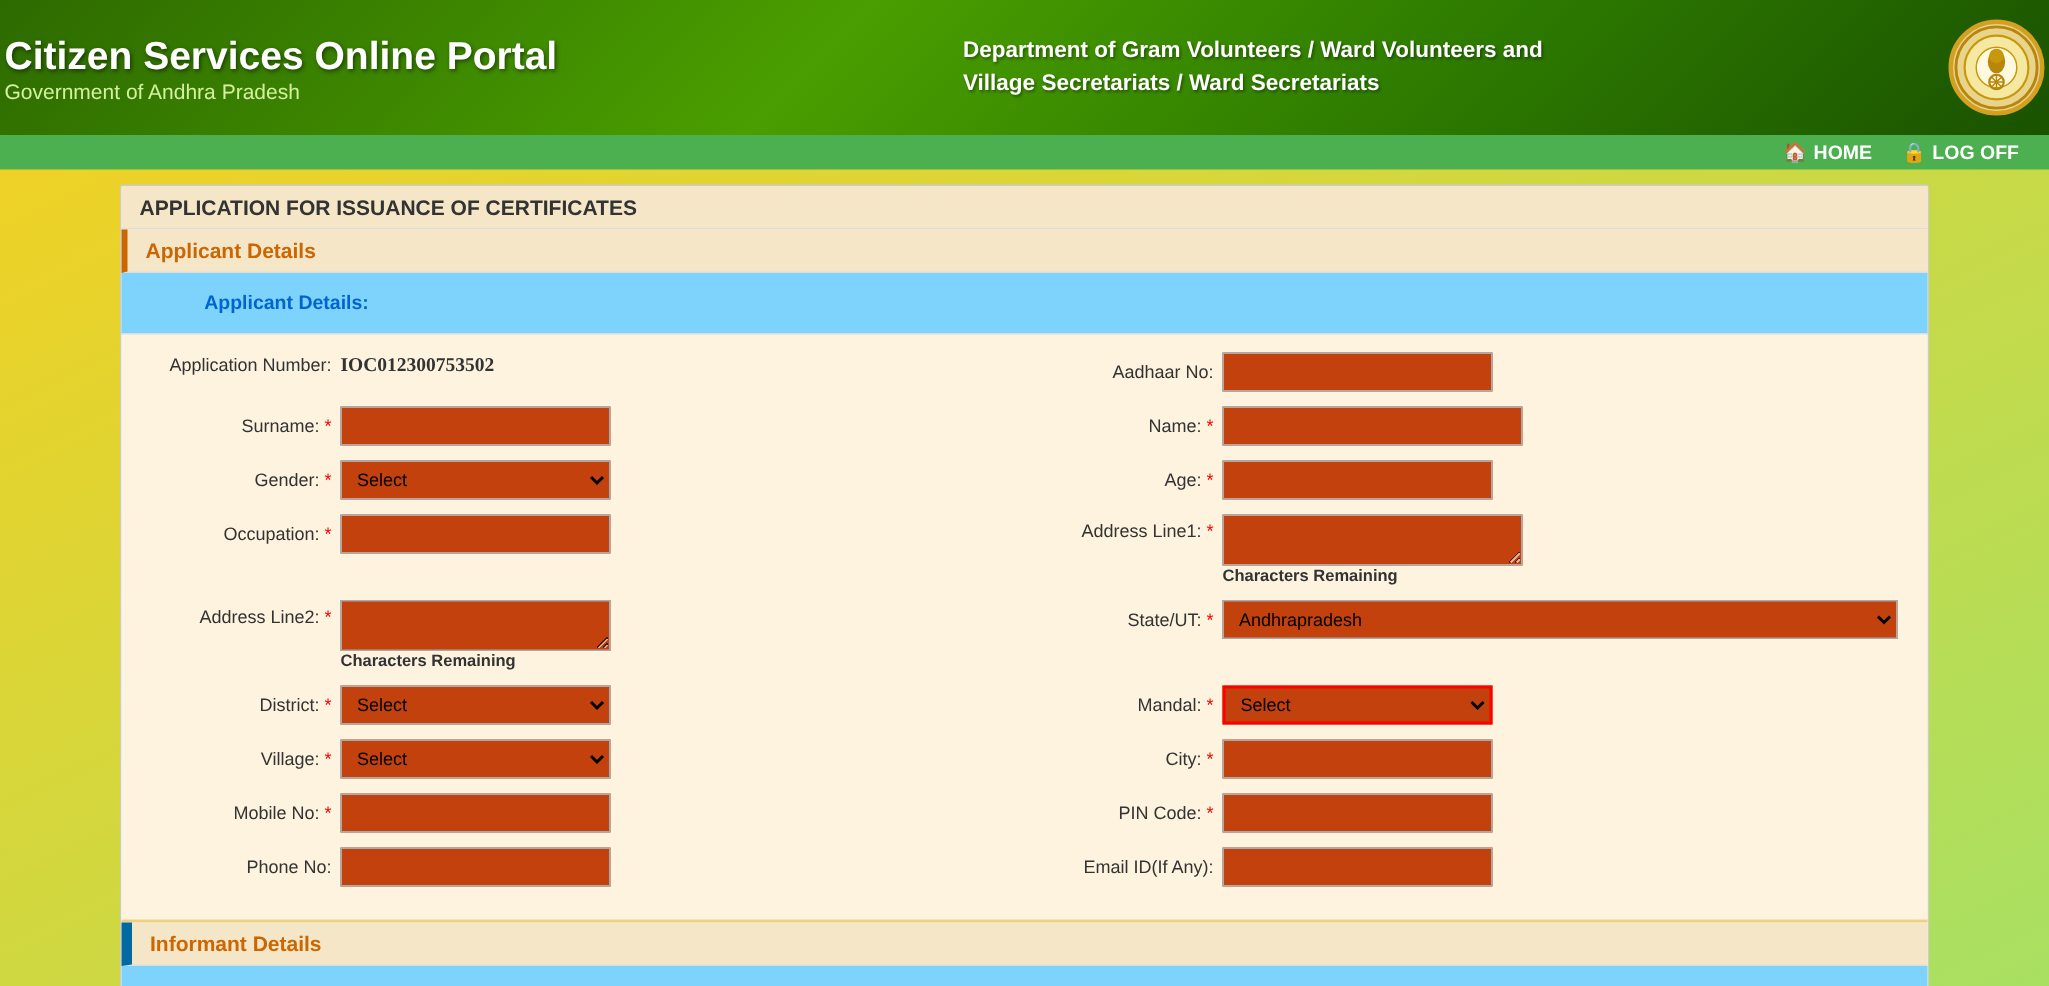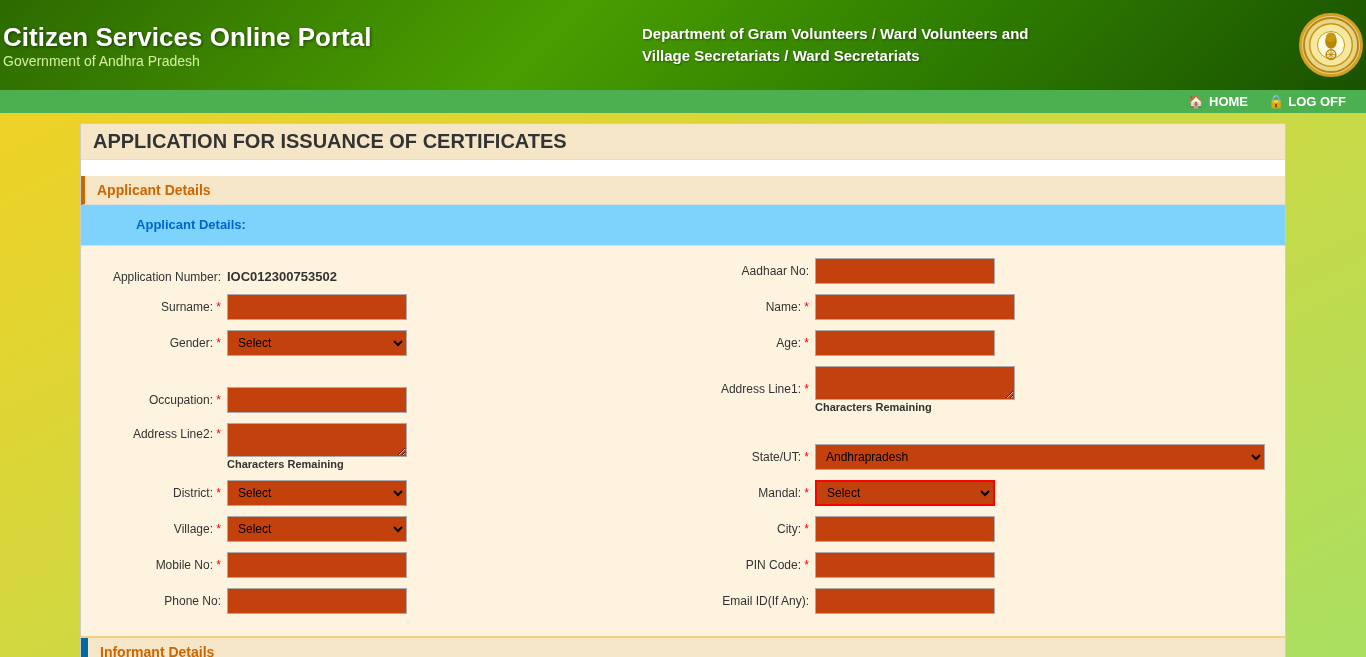--- a/index.html
+++ b/index.html
@@ -72,21 +72,21 @@
       background: #fff;
       border: 1px solid #ccc;
       border-radius: 2px;
     }
 
     
     .section-header {
       background: #f5e6c8;
       padding: 6px 12px;
       font-weight: bold;
-      font-size: 20px;
+      font-size: 14px;
       color: #333;
       border-bottom: 1px solid #ddd;
     }
 
     
     .tab-area {
       display: flex;
       align-items: flex-start;
       padding: 8px 0 0 0;
       background: #7dd3fc;
@@ -107,21 +107,21 @@
       margin-bottom: 4px;
     }
 
     
     .form-area {
       background: #fdf3df;
       padding: 12px 20px;
     }
     .form-row {
       display: flex;
-      align-items: flex-end;
+      align-items: flex-start;
       margin-bottom: 10px;
       gap: 12px;
     }
     .form-group {
       display: flex;
       align-items: center;
       flex: 1;
       gap: 6px;
     }
     .form-label {
@@ -160,20 +160,21 @@
     
     .mandal-select {
       border: 2px solid red !important;
     }
 
     
     .app-number {
       font-weight: bold;
       font-size: 13px;
       color: #333;
+      font-family: Liberation Serif, serif;
     }
 
     
     .state-select {
       min-width: 140px;
     }
 
     
     .informant-section {
       background: #fdf3df;
@@ -253,21 +254,21 @@
   </a>
 </div>
 
 <div class="main-content">
 
   <div class="section-header">
     <span>APPLICATION FOR ISSUANCE OF CERTIFICATES</span>
   </div>
 
   <div>
-    <div class="section-header" style="background:#f5e6c8; color:#cc6600; font-size:14px; font-weight:bold; border-left:4px solid #cc6600;margin-top:16px;">
+    <div class="section-header" style="background:#f5e6c8; color:#cc6600; font-size:14px; font-weight:bold; border-left:4px solid #cc6600;">
       <span>Applicant Details</span>
     </div>
 
     <div class="tab-area">
       <div class="tab-label-container">
         <span class="tab-label">Applicant Details:</span>
         <div class="double-underline">
           <div class="underline-blue"></div>
           <div class="underline-yellow"></div>
         </div>
@@ -329,21 +330,21 @@
       <div class="form-row">
         <div class="form-group">
           <label class="form-label">
             <span>Occupation:</span>
             <span class="required">*</span>
           </label>
           <input type="text" class="form-control" style="max-width: 180px;">
         </div>
         <div class="form-group" style="flex-direction: column; align-items: flex-start;">
           <div style="display:flex; align-items:flex-start; gap:6px; width:100%;">
-            <label class="form-label" style="margin-top:16px;">
+            <label class="form-label" style="margin-top:4px;">
               <span>Address Line1:</span>
               <span class="required">*</span>
             </label>
             <div style="display:flex; flex-direction:column;">
               <textarea class="form-control" style="width: 200px; height: 60px;"></textarea>
               <span class="chars-remaining">Characters Remaining</span>
             </div>
           </div>
         </div>
       </div>

